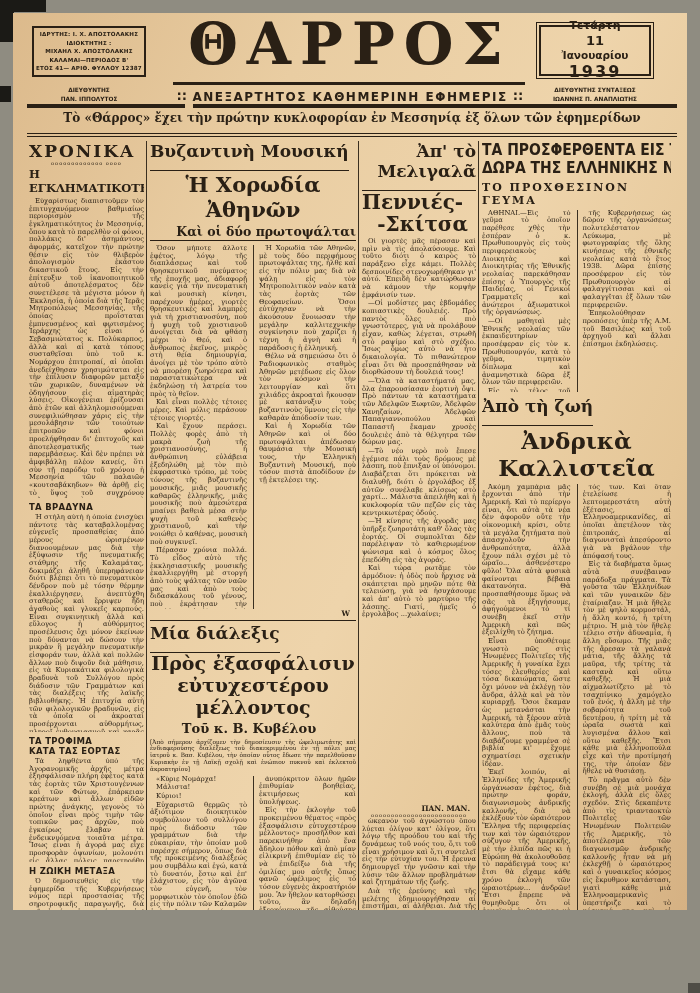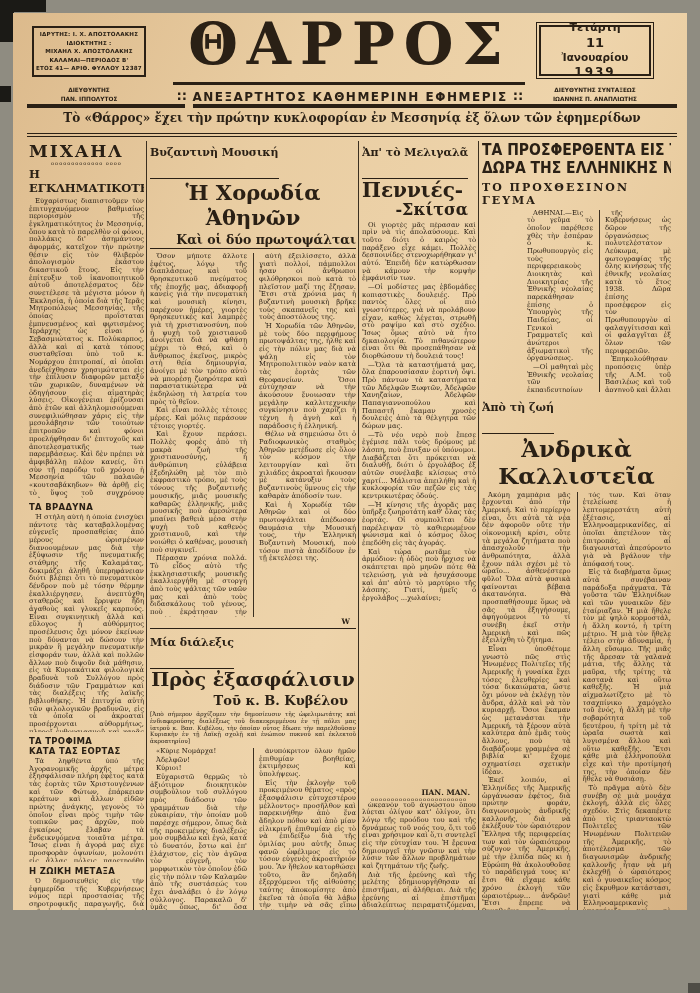--- a/index.html
+++ b/index.html
@@ -26,59 +26,59 @@
   .dir-right { left:523px; top:73px; width:118px; }
   .paper-title { position:absolute; left:140px; right:140px; top:0px; text-align:center;
     font-family:"DejaVu Serif",serif; font-weight:bold; font-size:57px; letter-spacing:9px; line-height:1.1; }
   .title-rule { position:absolute; left:160px; width:352px; top:69px; height:3px; background:#2a2015; }
   .subtitle-row { position:absolute; left:140px; right:140px; top:76px; text-align:center;
     font-family:"DejaVu Sans",sans-serif; font-weight:bold; font-size:12px; letter-spacing:1.5px; }
   .subtitle-row .orn { font-size:13px; letter-spacing:0; padding:0 6px; position:relative; top:0px; }
   .date-box { position:absolute; left:523px; top:9px; width:118px; height:57px; border:1px solid #2a2015; padding:2px; }
   .date-box-inner { width:100%; height:100%; border:2px solid #2a2015; display:flex; flex-direction:column; justify-content:center; text-align:center;
     font-family:"DejaVu Sans",sans-serif; font-weight:bold; line-height:1.25; }
-  .db-weekday { font-size:11px; } .db-day { font-size:13px; } .db-month { font-size:10.5px; } .db-year { font-size:12px; letter-spacing:2px; }
+  .db-weekday { font-size:11px; } .db-day { font-size:13px; } .db-month { font-size:10.5px; } .db-year { font-size:16px; letter-spacing:2px; }
   
   .banner-rule-top-a { position:absolute; left:14px; top:91px; width:158px; height:4px; background:#2a2015; }
   .banner-rule-top-b { position:absolute; left:180px; right:10px; top:91px; height:4px; background:#2a2015; }
   .banner-headline { position:absolute; left:14px; right:10px; top:98px; text-align:center;
     font-family:"DejaVu Serif",serif; font-weight:bold; font-size:12px; }
   .banner-rule-bot { position:absolute; left:14px; right:10px; top:120px; height:4px;
     border-top:1.5px solid #2a2015; border-bottom:1.5px solid #2a2015; }
   
   .col { position:absolute; top:128px; height:844px; overflow:hidden; }
   .col1 { left:16px;  width:115px; }
   .col2 { left:137px; width:206px; }
   .col3 { left:349px; width:114px; }
   .col4 { left:469px; width:189px; }
   .vdiv { position:absolute; top:128px; bottom:0; width:1px; background:#3a2f20; }
   .vd1 { left:133px; } .vd2 { left:345px; } .vd3 { left:465px; }
   
   .bt { font-size:6.8px; line-height:1.13; text-align:justify; overflow:hidden; }
   .bt .para { margin:0 0 1px 0; text-indent:6px; }
-  .kicker { font-family:"DejaVu Serif",serif; font-weight:bold; font-size:11px; border-bottom:1px solid #2a2015; display:inline-block; padding-bottom:19px; }
+  .kicker { font-family:"DejaVu Serif",serif; font-weight:bold; font-size:17px; border-bottom:1px solid #2a2015; display:inline-block; padding-bottom:9px;text-align:right; }
   .headline-lg { font-family:"DejaVu Serif",serif; font-weight:bold; }
   .subhead-sm { font-family:"DejaVu Sans",sans-serif; font-weight:bold; font-size:8.5px; letter-spacing:.3px; margin:4px 0 2px; }
   .twocol { display:flex; gap:6px; overflow:hidden; }
   .twocol > .sub { flex:1; min-width:0; overflow:hidden; }
   .twocol > .sub + .sub { border-left:1px solid #3a2f20; padding-left:5px; }
   .sig { text-align:right; font-weight:bold; font-size:7.5px; padding-right:6px; }
   .hrule { height:0; border-top:1.5px solid #2a2015; margin:2px 0; }
   .orn-row { text-align:center; font-size:5px; letter-spacing:1px; line-height:1; overflow:hidden; white-space:nowrap; }
   .cont-note { text-align:center; font-size:6.8px; font-weight:bold; }
   
   .chorodia-head { text-align:center; font-size:21px; margin-top:1px; }
   .chorodia-sub { text-align:right; font-family:"DejaVu Serif",serif; font-weight:bold; font-size:12.5px;
     border-bottom:1.5px solid #2a2015; padding-bottom:1px; margin:2px 0 4px; }
   .lecture-head { text-align:center; font-size:19px; line-height:1.15; }
-  .lecture-by { text-align:right; font-family:"DejaVu Serif",serif; font-weight:bold; font-size:13px; padding-right:8px; margin:2px 0 3px; }
+  .lecture-by { text-align:center; font-family:"DejaVu Serif",serif; font-weight:bold; font-size:13px; padding-right:8px; margin:2px 0 3px; }
   .lecture-note { font-size:5.8px; line-height:1.18; text-align:justify; margin-bottom:3px; }
   
   .pennies-1 { font-size:20px; line-height:1.1; }
-  .pennies-2 { font-size:16px; line-height:1.1; text-align:right; padding-right:8px; }
+  .pennies-2 { font-size:20px; line-height:1.1; text-align:right; padding-right:8px; }
   
   .dora-head { font-family:"DejaVu Sans",sans-serif; font-weight:bold; font-size:15.5px; line-height:1.18;
     transform:scaleX(.9); transform-origin:left top; width:112%; white-space:nowrap; }
   .dora-sub { text-align:left; font-family:"DejaVu Serif",serif; font-weight:bold; font-size:11px; letter-spacing:2px; margin:3px 0 3px; }
   .kall-head { text-align:center; font-size:23px; margin:1px 0 3px; }
   .brief-box { border-top:1.5px solid #2a2015; margin-top:3px; padding-top:3px; font-size:7px; line-height:1.25; text-align:justify; }
   .chronika-title { font-family:"DejaVu Serif",serif; font-weight:bold; font-size:17px; letter-spacing:2px; }
   .egklima { font-family:"DejaVu Serif",serif; font-weight:bold; font-size:11.5px; margin:1px 0 3px; }
 </style>
 </head>
@@ -125,21 +125,21 @@
   <div class="banner-rule-top-a"></div>
   <div class="banner-rule-top-b"></div>
   <div class="banner-headline">Τὸ «Θάρρος» ἔχει τὴν πρώτην κυκλοφορίαν ἐν Μεσσηνίᾳ ἐξ ὅλων τῶν ἐφημερίδων</div>
   <div class="banner-rule-bot"></div>
 
   <div class="vdiv vd1"></div>
   <div class="vdiv vd2"></div>
   <div class="vdiv vd3"></div>
 
   <div class="col col1">
-    <div class="chronika-title">ΜΙΧΑΗΛ</div>
+    <div class="chronika-title">ΧΡΟΝΙΚΑ</div>
     <div class="orn-row">οοοοοοοοοοοοο οοοο</div>
     <div class="egklima">Η ΕΓΚΛΗΜΑΤΙΚΟΤΗΣ</div>
     <div class="bt" style="height:300px;">
         <p class="para">Εὐχαρίστως διαπιστοῦμεν τὸν ἐπιτυγχανόμενον βαθμιαίως περιορισμὸν τῆς ἐγκληματικότητος ἐν Μεσσηνίᾳ, ὅπου κατὰ τὸ παρελθὸν οἱ φόνοι, πολλάκις δι' ἀσημάντους ἀφορμάς, κατεῖχον τὴν πρώτην θέσιν εἰς τὸν θλιβερὸν ἀπολογισμὸν ἑκάστου δικαστικοῦ ἔτους. Εἰς τὴν ἐπίτευξιν τοῦ ἱκανοποιητικοῦ αὐτοῦ ἀποτελέσματος δὲν συνετέλεσε τὰ μέγιστα μόνον ἡ Ἐκκλησία, ἡ ὁποία διὰ τῆς Ἱερᾶς Μητροπόλεως Μεσσηνίας, τῆς ὁποίας προΐσταται ἐμπνευσμένος καὶ φωτισμένος Ἱεράρχης ὡς εἶναι ὁ Σεβασμιώτατος κ. Πολύκαρπος, ἀλλὰ καὶ αἱ κατὰ τόπους συσταθεῖσαι ὑπὸ τοῦ κ. Νομάρχου ἐπιτροπαί, αἱ ὁποῖαι ἀνεδείχθησαν χρησιμώταται εἰς τὴν ἐπίλυσιν διαφορῶν μεταξὺ τῶν χωρικῶν, δυναμένων νὰ ὁδηγήσουν εἰς αἱματηρὰς λύσεις. Οἰκογένειαι ἐρίζουσαι ἀπὸ ἐτῶν καὶ ἀλληλομισούμεναι συνεφιλιώθησαν χάρις εἰς τὴν μεσολάβησιν τῶν τοιούτων ἐπιτροπῶν καὶ φόνοι προελήφθησαν δι' ἐπιτυχοῦς καὶ ἀποτελεσματικῆς των παρεμβάσεως. Καὶ δὲν πρέπει νὰ ἀμφιβάλλῃ πλέον κανείς, ὅτι σὺν τῇ παρόδῳ τοῦ χρόνου ἡ Μεσσηνία τῶν παλαιῶν «κουτσαβάκηδων» θὰ ἀρθῇ εἰς τὸ ὕψος τοῦ συγχρόνου πολιτισμοῦ ποὺ στιγματίζει καὶ κολάζει παραδειγματικῶς τὰς ἐγκληματικὰς πράξεις, τὰς ὁποίας δὲν ἀνέχεται ὡς ἐκδηλώσεις παλληκαρισμοῦ.</p>
       </div>
     <div class="subhead-sm">ΤΑ ΒΡΑΔΥΝΑ</div>
     <div class="bt" style="height:218px;">
         <p class="para">Ἡ στήλη αὐτὴ ἡ ὁποία ἐνισχύει πάντοτε τὰς καταβαλλομένας εὐγενεῖς προσπαθείας ἀπὸ μέρους ὡρισμένων διανοουμένων μας διὰ τὴν ἐξύψωσιν τῆς πνευματικῆς στάθμης τῆς Καλαμάτας, δοκιμάζει ἀληθῆ ὑπερηφάνειαν διότι βλέπει ὅτι τὸ πνευματικὸν δένδρον ποὺ μὲ τόσην θέρμην ἐκαλλιέργησεν, ἀνεπτύχθη σταθερῶς καὶ ἔρριψεν ἤδη ἀγαθοὺς καὶ γλυκεῖς καρπούς. Εἶναι συγκινητικὴ ἀλλὰ καὶ εὔλογος ἡ αὐθόρμητος προσέλευσις ὄχι μόνον ἐκείνων ποὺ δύνανται νὰ δώσουν τὴν μικρὰν ἢ μεγάλην πνευματικὴν εἰσφοράν των, ἀλλὰ καὶ πολλῶν ἄλλων ποὺ διψοῦν διὰ μάθησιν, εἰς τὰ Κυριακάτικα φιλολογικὰ βραδυνὰ τοῦ Συλλόγου πρὸς διάδοσιν τῶν Γραμμάτων καὶ τὰς διαλέξεις τῆς λαϊκῆς βιβλιοθήκης. Ἡ ἐπιτυχία αὐτὴ τῶν φιλολογικῶν βραδυνῶν, εἰς τὰ ὁποῖα οἱ ἀκροαταὶ προσέρχονται αὐθορμήτως, πληροῖ ἐνθουσιασμοῦ καὶ χαρᾶς πάντα ἄνθρωπον ἐνδιαφερόμενον διὰ τὴν πνευματικὴν πρόοδον τοῦ τόπου μας.</p>
       </div>
     <div class="subhead-sm"><span>ΤΑ ΤΡΟΦΙΜΑ</span><br><span>ΚΑΤΑ ΤΑΣ ΕΟΡΤΑΣ</span></div>
@@ -158,41 +158,41 @@
       <div class="headline-lg chorodia-head">Ἡ Χορωδία Ἀθηνῶν</div>
       <div class="chorodia-sub">Καὶ οἱ δύο πρωτοψάλται</div>
       <div class="twocol" style="height:364px;">
         <div class="sub bt">
             <p class="para">Ὅσον μήποτε ἄλλοτε ἐφέτος, λόγῳ τῆς διαπλάσεως καὶ τοῦ θρησκευτικοῦ πνεύματος τῆς ἐποχῆς μας, ἀδιαφορῇ κανεὶς γιὰ τὴν πνευματικὴ καὶ μουσικὴ κίνησι, παρέχουν ἡμέρες, γιορτὲς θρησκευτικὲς καὶ λαμπρὲς γιὰ τὴ χριστιανοσύνη, ποὺ ἡ ψυχὴ τοῦ χριστιανοῦ ἀνοίγεται διὰ νὰ φθάσῃ μέχρι τὸ Θεό, καὶ ὁ ἄνθρωπος ἐκεῖνος, μικρὸς στὴ θεία δημιουργία, ἀνοίγει μὲ τὸν τρόπο αὐτὸ νὰ μπορέσῃ ζωηρότερα καὶ παραστατικώτερα νὰ ἐκδηλώσῃ τὴ λατρεία του πρὸς τὸ θεῖον.</p>
             <p class="para">Καὶ εἶναι πολλὲς τέτοιες μέρες. Καὶ μόλις περάσουν τέτοιες γιορτές.</p>
             <p class="para">Καὶ ἔχουν περάσει. Πολλὲς φορὲς ἀπὸ τὴ μακρὰ ζωὴ τῆς χριστιανοσύνης, ἡ ἀνθρώπινη εὐλάβεια ἐξεδηλώθη μὲ τὸν πιὸ ἐκφραστικὸ τρόπο, μὲ τοὺς τόνους τῆς βυζαντινῆς μουσικῆς, μιᾶς μουσικῆς καθαρῶς ἑλληνικῆς, μιᾶς μουσικῆς ποὺ ἀμεσώτερα μπαίνει βαθειὰ μέσα στὴν ψυχὴ τοῦ καθενὸς χριστιανοῦ, καὶ τὴν νοιώθει ὁ καθένας, μουσικὴ ποὺ συγκινεῖ.</p>
             <p class="para">Πέρασαν χρόνια πολλά. Τὸ εἶδος αὐτὸ τῆς ἐκκλησιαστικῆς μουσικῆς ἐκαλλιεργήθη μὲ στοργὴ ἀπὸ τοὺς ψάλτας τῶν ναῶν μας καὶ ἀπὸ τοὺς διδασκάλους τοῦ γένους, ποὺ ἐκράτησαν τὴν παράδοσιν ἀνόθευτον ἀπὸ ξενικὰς ἐπιδράσεις καὶ τὴν παρέδωσαν εἰς τὰς νεωτέρας γενεάς.</p>
           </div>
         <div class="sub bt">
-            <p class="para">αὐτὴ ἐξειλίσσετο, ἀλλὰ γιατὶ πολλοί, πάμπολλοι ἦσαν οἱ ἄνθρωποι φιλόθρησκοι ποὺ κατὰ τὸ πλεῖστον μαζί της ἔζησαν. Ἔτσι στὰ χρόνια μας ἡ βυζαντινὴ μουσικὴ βρῆκε τοὺς σκαπανεῖς της καὶ τοὺς ἀποστόλους της.</p>
             <p class="para">Ἡ Χορωδία τῶν Ἀθηνῶν, μὲ τοὺς δύο περιφήμους πρωτοψάλτας της, ἦλθε καὶ εἰς τὴν πόλιν μας διὰ νὰ ψάλῃ εἰς τὸν Μητροπολιτικὸν ναὸν κατὰ τὰς ἑορτὰς τῶν Θεοφανείων. Ὅσοι εὐτύχησαν νὰ τὴν ἀκούσουν ἔνοιωσαν τὴν μεγάλην καλλιτεχνικὴν συγκίνησιν ποὺ χαρίζει ἡ τέχνη ἡ ἁγνὴ καὶ ἡ παράδοσις ἡ ἑλληνική.</p>
             <p class="para">Θέλω νὰ σημειώσω ὅτι ὁ Ραδιοφωνικὸς σταθμὸς Ἀθηνῶν μετέδωσε εἰς ὅλον τὸν κόσμον τὴν λειτουργίαν καὶ ὅτι χιλιάδες ἀκροαταὶ ἤκουσαν μὲ κατάνυξιν τοὺς βυζαντινοὺς ὕμνους εἰς τὴν καθαρὰν ἀπόδοσίν των.</p>
             <p class="para">Καὶ ἡ Χορωδία τῶν Ἀθηνῶν καὶ οἱ δύο πρωτοψάλται ἀπέδωσαν θαυμάσια τὴν Μουσική τους, τὴν Ἑλληνικὴ Βυζαντινὴ Μουσική, ποὺ τόσον πιστὰ ἀποδίδουν ἐν τῇ ἐκτελέσει της.</p>
           </div>
       </div>
       <div class="sig">W</div>
       <div class="hrule"></div>
     </div>
     <div>
       <span class="kicker">Μία διάλεξις</span>
       <div class="headline-lg lecture-head">
         <span>Πρὸς ἐξασφάλισιν</span><br>
+        <span>εὐτυχεστέρου μέλλοντος</span>
       </div>
       <div class="lecture-by">Τοῦ κ. Β. Κυβέλου</div>
       <div class="lecture-note">[Ἀπὸ σήμερον ἀρχίζομεν τὴν δημοσίευσιν τῆς ὠφελιμωτάτης καὶ ἐνδιαφερούσης διαλέξεως τοῦ διακεκριμμένου ἐν τῇ πόλει μας ἰατροῦ κ. Βασ. Κυβέλου, τὴν ὁποίαν οὗτος ἔδωσε τὴν παρελθοῦσαν Κυριακὴν ἐν τῇ Λαϊκῇ σχολῇ καὶ ἐνώπιον πυκνοῦ καὶ ἐκλεκτοῦ ἀκροατηρίου]</div>
       <div class="twocol" style="height:252px;">
         <div class="sub">
           <div class="bt">
               <p class="para">«Κύριε Νομάρχα!</p>
-              <p class="para">Ἀδελφῶν!</p>
+              <p class="para">Μάλιστα!</p>
               <p class="para">Κύριοι!</p>
               <p class="para">Εὐχαριστῶ θερμῶς τὸ ἀξιότιμον διοικητικὸν συμβούλιον τοῦ συλλόγου πρὸς διάδοσιν τῶν γραμμάτων διὰ τὴν εὐκαιρίαν, τὴν ὁποίαν μοῦ παρέσχε σήμερον, ὅπως διὰ τῆς προκειμένης διαλέξεώς μου συμβάλω καὶ ἐγώ, κατὰ τὸ δυνατόν, ἔστω καὶ ἐπ' ἐλάχιστον, εἰς τὸν ἀγῶνα τὸν εὐγενῆ, τὸν μορφωτικὸν τὸν ὁποῖον ἐδῶ εἰς τὴν πόλιν τῶν Καλαμῶν ἀπὸ τῆς συστάσεώς του ἔχει ἀναλάβει ὁ ἐν λόγῳ σύλλογος. Παρακαλῶ δ' ὑμᾶς ὅπως, δι' ὅσα πρόκειται, λαμβάνων τὴν τιμήν, νὰ σᾶς διερμηνεύσω ἀπὸ τῆς θέσεως ταύτης, μοῦ ἐπιφυλάξετε κρίσιν μετ' εὐμενείας καὶ ἐπιεικείας, ἂν δὲν ἤθελον κατορθώσει νὰ ἀνταποκριθῶ εἰς τὰς προσδοκίας ὑμῶν, τὰς ὁποίας τυχὸν ἤθελε γεννήσει τὸ κολακευτικὸν δι' ἐμὲ ἔργον τοῦ συλλόγου πρὸς διάδοσιν τῶν γραμμάτων.</p>
             </div>
 
         </div>
         <div class="sub bt">
             <p class="para">ἀνυπόκριτον ὅλων ἡμῶν ἐπιθυμίαν βοηθείας, ἐκτιμήσεως καὶ ὑπολήψεως.</p>
             <p class="para">Εἰς τὴν ἐκλογὴν τοῦ προκειμένου θέματος «πρὸς ἐξασφάλισιν εὐτυχεστέρου μέλλοντος» προσῆλθον καὶ παρεκινήθην ἀπὸ ἕνα ἄδηλον πόθον καὶ ἀπὸ μίαν εἰλικρινῆ ἐπιθυμίαν εἰς τὸ νὰ ἐπιδείξω διὰ τῆς ὁμιλίας μου αὐτῆς ὅπως φανῶ ὠφέλιμος εἰς τὸ τόσον εὐγενὲς ἀκροατήριόν μου. Ἂν ἤθελον κατορθώσει τοῦτο, ἂν δηλαδὴ ἐξερχόμενοι τῆς αἰθούσης ταύτης ἀποκομίσητε ἀπὸ ἐκεῖνα τὰ ὁποῖα θὰ λάβω τὴν τιμὴν νὰ σᾶς εἴπω ὠφέλειάν τινα πρὸς συμπλήρωσιν τῆς μελλούσης εὐτυχίας σας, θὰ θεωρήσω ἐμαυτὸν εὐτυχῆ καὶ ἀμειφθέντα πλήρως διὰ τὸν μικρόν μου κόπον.</p>
           </div>
       </div>
@@ -220,21 +220,21 @@
     <div class="cont-note">(Συνέχεια εἰς τὴν 3ην σελίδα)</div>
   </div>
 
   <div class="col col4">
     <div>
       <div class="dora-head">
         <span>ΤΑ ΠΡΟΣΦΕΡΘΕΝΤΑ ΕΙΣ ΤΟΝ ΑΡΧΗΓΟΝ</span><br>
         <span>ΔΩΡΑ ΤΗΣ ΕΛΛΗΝΙΚΗΣ ΝΕΟΛΑΙΑΣ</span>
       </div>
       <div class="dora-sub">ΤΟ ΠΡΟΧΘΕΣΙΝΟΝ ΓΕΥΜΑ</div>
-      <div class="twocol" style="height:182px;margin-left:45px;">
+      <div class="twocol" style="height:182px;">
         <div class="sub bt">
             <p class="para">ΑΘΗΝΑΙ.—Εἰς τὸ γεῦμα τὸ ὁποῖον παρέθεσε χθὲς τὴν ἑσπέραν ὁ κ. Πρωθυπουργὸς εἰς τοὺς περιφερειακοὺς Διοικητὰς καὶ Διοικητρίας τῆς Ἐθνικῆς νεολαίας παρεκάθησαν ἐπίσης ὁ Ὑπουργὸς τῆς Παιδείας, οἱ Γενικοὶ Γραμματεῖς καὶ ἀνώτεροι ἀξιωματικοὶ τῆς ὀργανώσεως.</p>
             <p class="para">—Οἱ μαθηταὶ μὲς Ἐθνικῆς νεολαίας τῶν ἐκπαιδευτηρίων προσέφεραν εἰς τὸν κ. Πρωθυπουργόν, κατὰ τὸ γεῦμα, τιμητικὸν δίπλωμα καὶ ἀναμνηστικὰ δῶρα ἐξ ὅλων τῶν περιφερειῶν.</p>
             <p class="para">Εἰς τὸ τέλος τοῦ γεύματος ὁ Κυβερνητικὸς ἐπίτροπος κ. Κανελλόπουλος προσεφώνησε τὸν ἀρχηγὸν τῆς Κυβερνήσεως καὶ τῆς Ἐθνικῆς νεολαίας κ. Μεταξᾶν.</p>
           </div>
         <div class="sub bt">
             <p class="para">τῆς Κυβερνήσεως ὡς δῶρον τῆς ὀργανώσεως πολυτελέστατον Λεύκωμα, μὲ φωτογραφίας τῆς ὅλης κινήσεως τῆς ἐθνικῆς νεολαίας κατὰ τὸ ἔτος 1938. Δῶρα ἐπίσης προσέφερον εἰς τὸν Πρωθυπουργὸν αἱ φαλαγγίτισσαι καὶ οἱ φαλαγγῖται ἐξ ὅλων τῶν περιφερειῶν.</p>
             <p class="para">Ἐπηκολούθησαν προπόσεις ὑπὲρ τῆς Α.Μ. τοῦ Βασιλέως καὶ τοῦ ἀρχηγοῦ καὶ ἄλλαι ἐπίσημοι ἐκδηλώσεις.</p>
           </div>
       </div>

